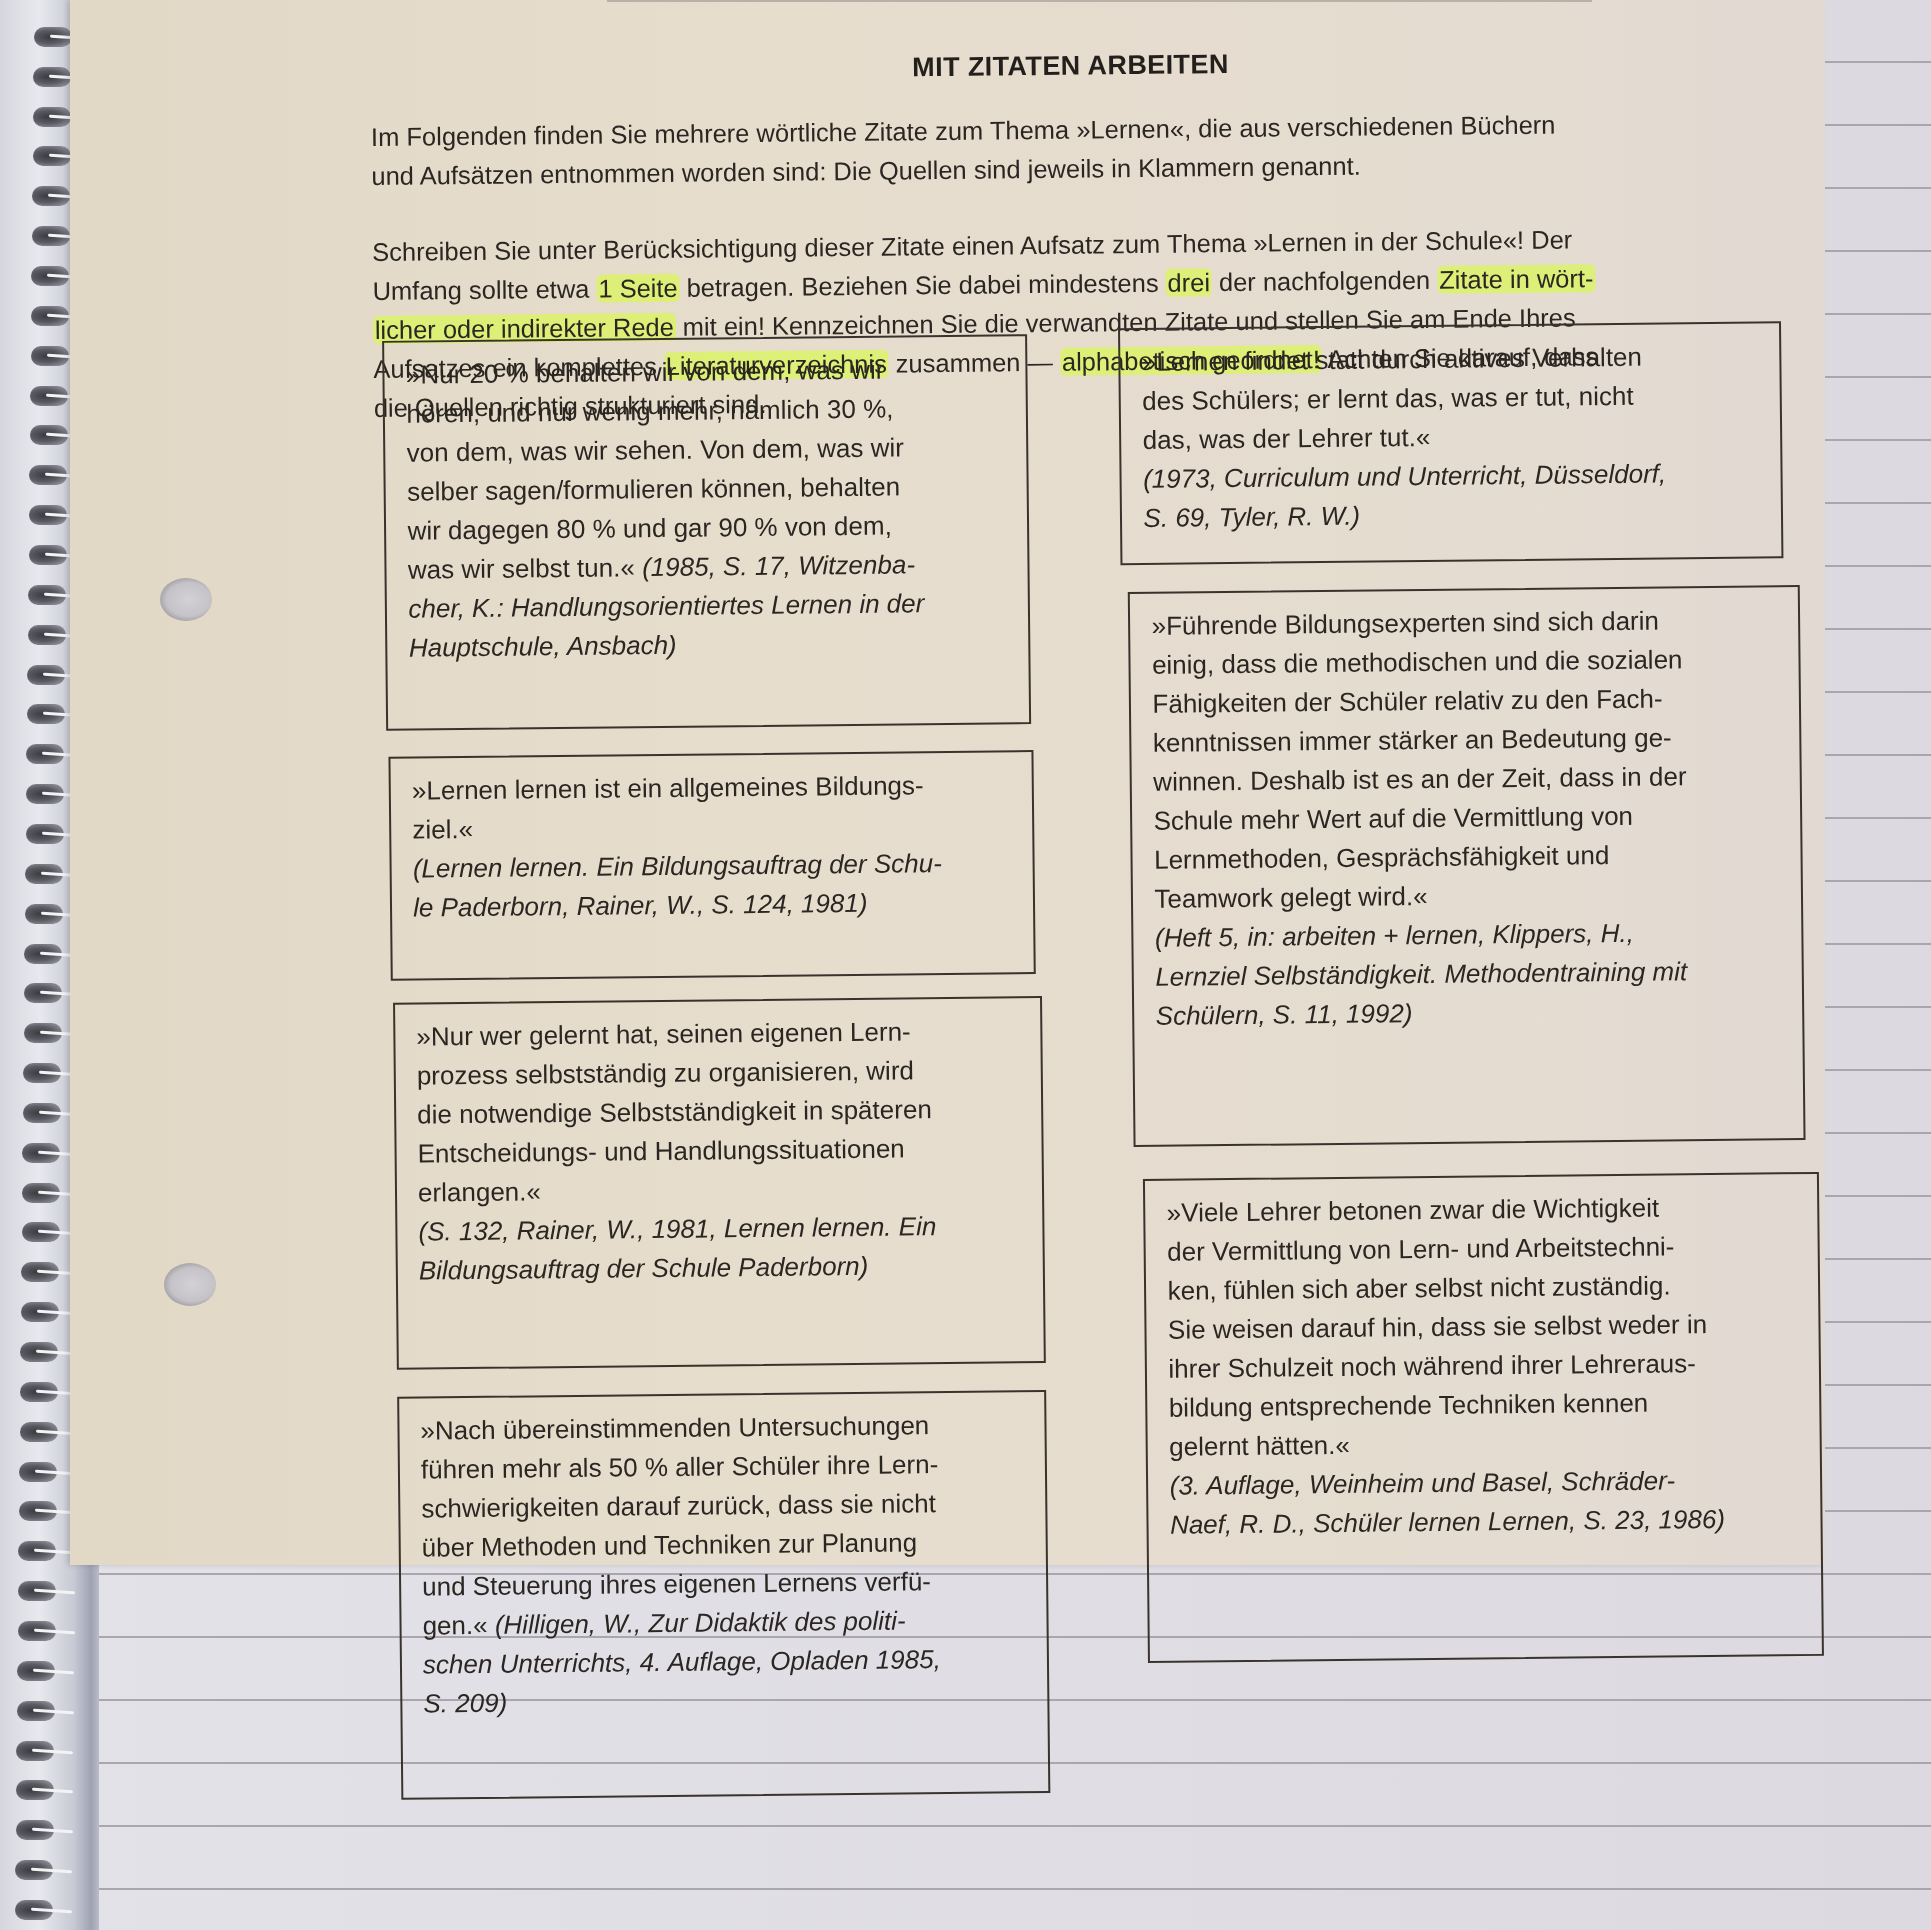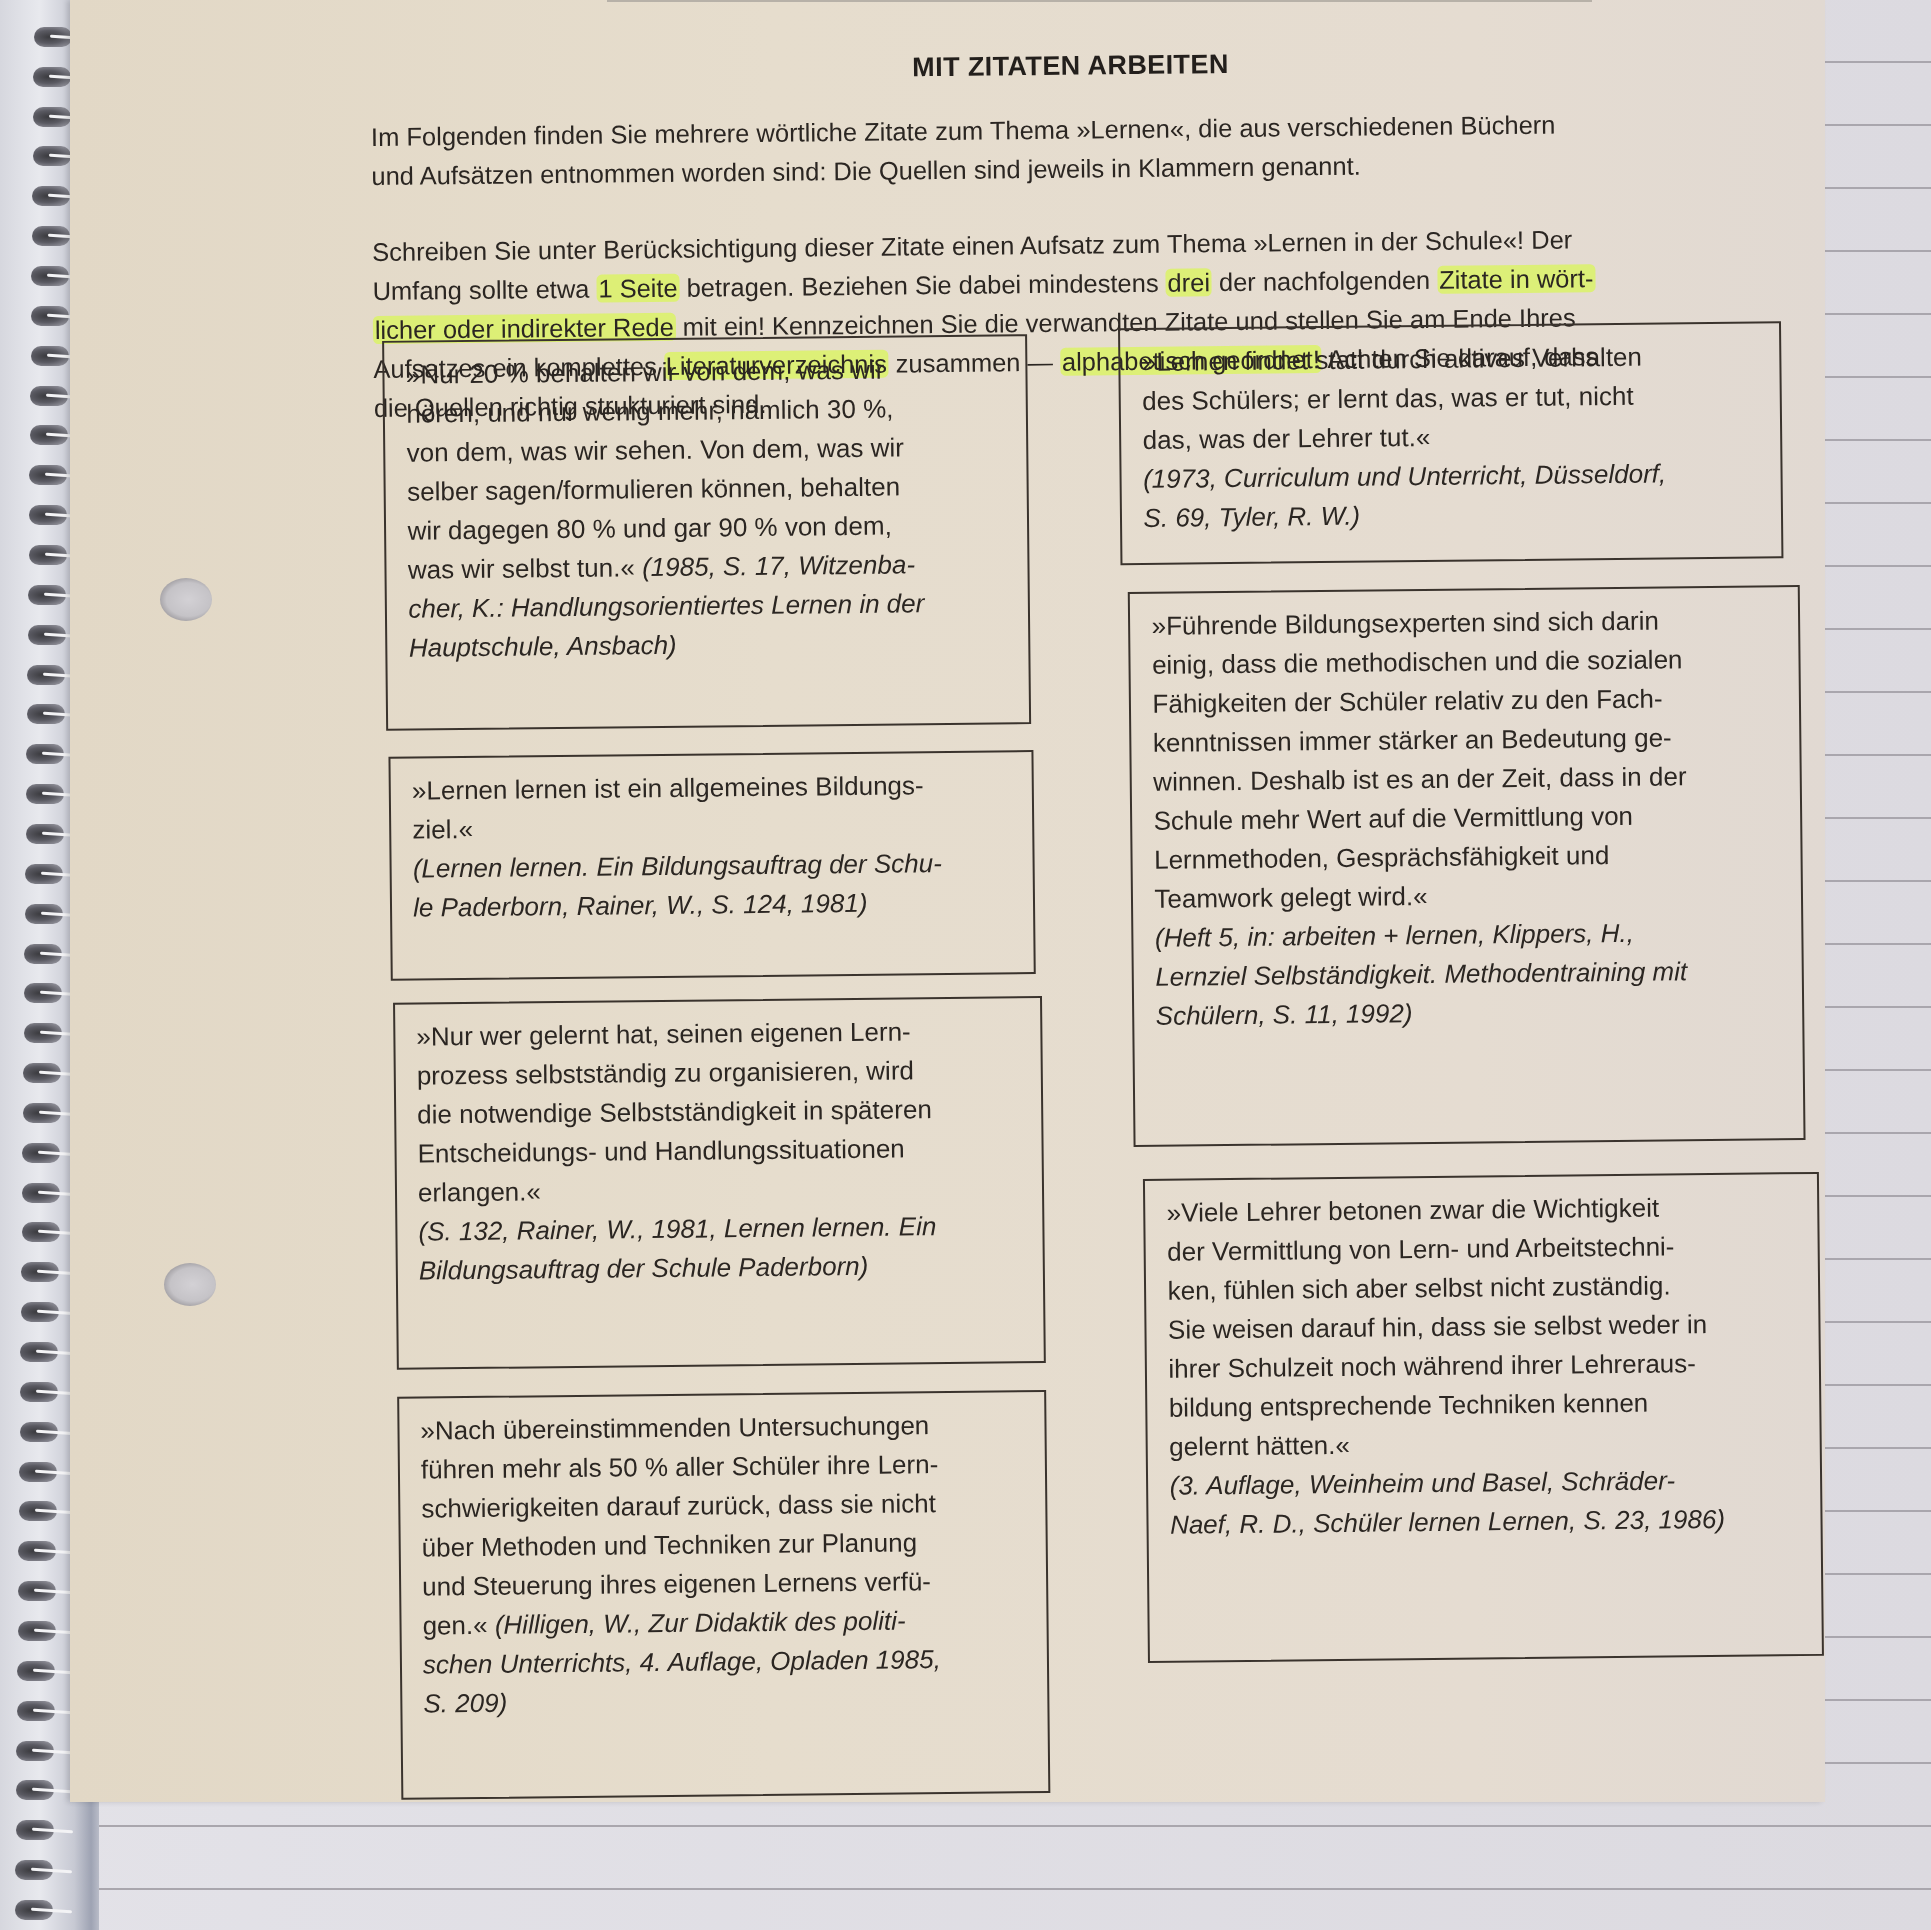--- a/index.html
+++ b/index.html
@@ -22,21 +22,21 @@
   .ring {
     position: absolute; width: 38px; height: 19.7px; border-radius: 10.7px;
     background: radial-gradient(ellipse at 40% 50%, #3b3b3f 0, #5a5a62 45%, #8c8c95 80%, transparent 100%);
   }
   .ring::after {
     content: ""; position: absolute; left: 16px; top: 9px; width: 41px; height: 2.7px;
     background: #f3f3f5; border-radius: 1.8px; transform: rotate(4deg);
   }
   
   .sheet {
-    position: absolute; left: 70px; top: 0; width: 1755px; height: 1802px;
+    position: absolute; left: 70px; top: 0; width: 1755px; height: 1565px;
     background: linear-gradient(to right, #e2d8c6 0%, #e6ddcd 40%, #e5dcd1 80%, #e1d9d2 100%);
     box-shadow: -2.7px 0 5.4px rgba(0,0,0,0.15);
   }
   .sheet-top-edge {
     position: absolute; left: 537px; top: 0; width: 985px; height: 1.8px; background: #b7b1a8;
   }
   .punch-hole {
     position: absolute; width: 52px; height: 43px; border-radius: 50%;
     background: radial-gradient(ellipse at 55% 50%, #d3d1d5 0, #c5c3c7 55%, #8f8c90 85%, #5a5657 100%);
   }

